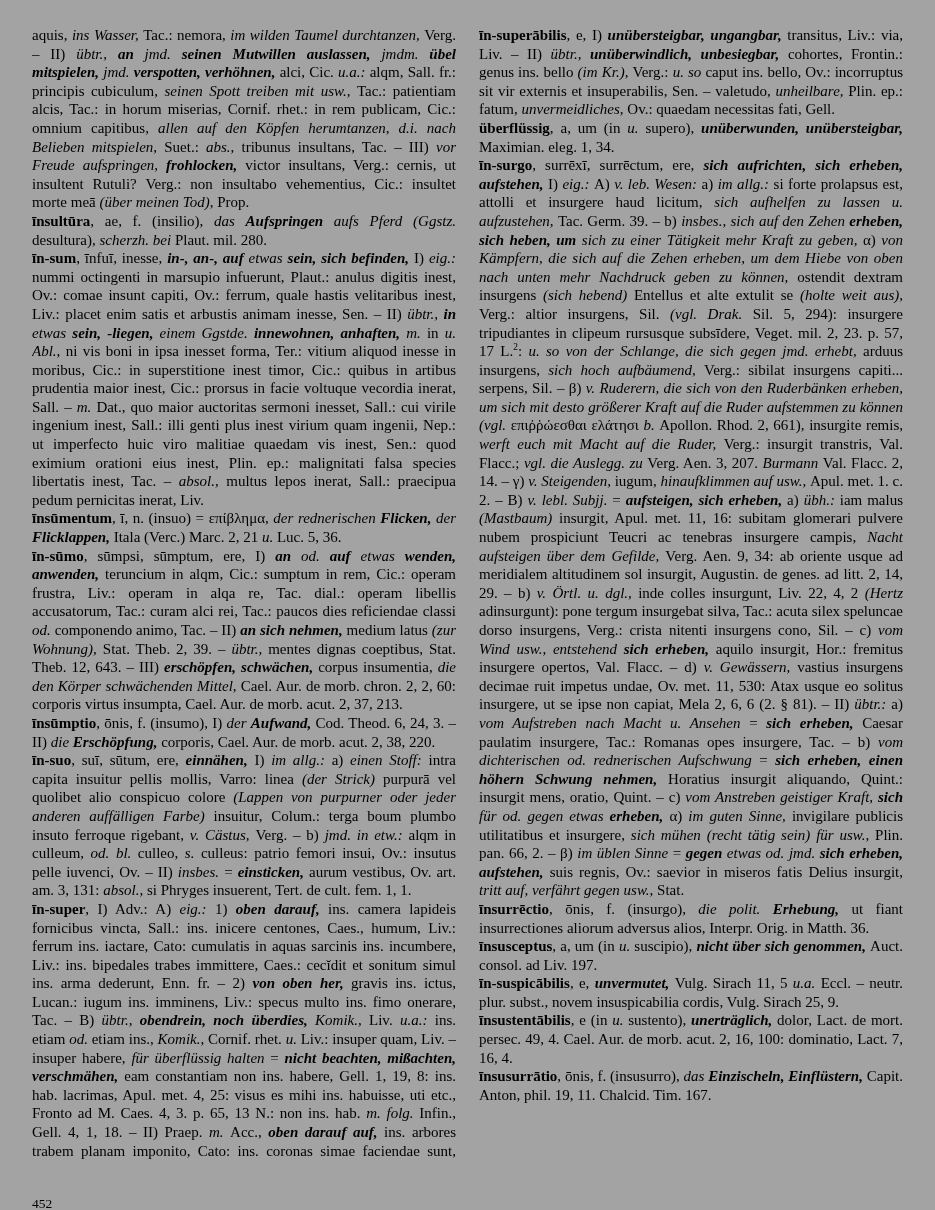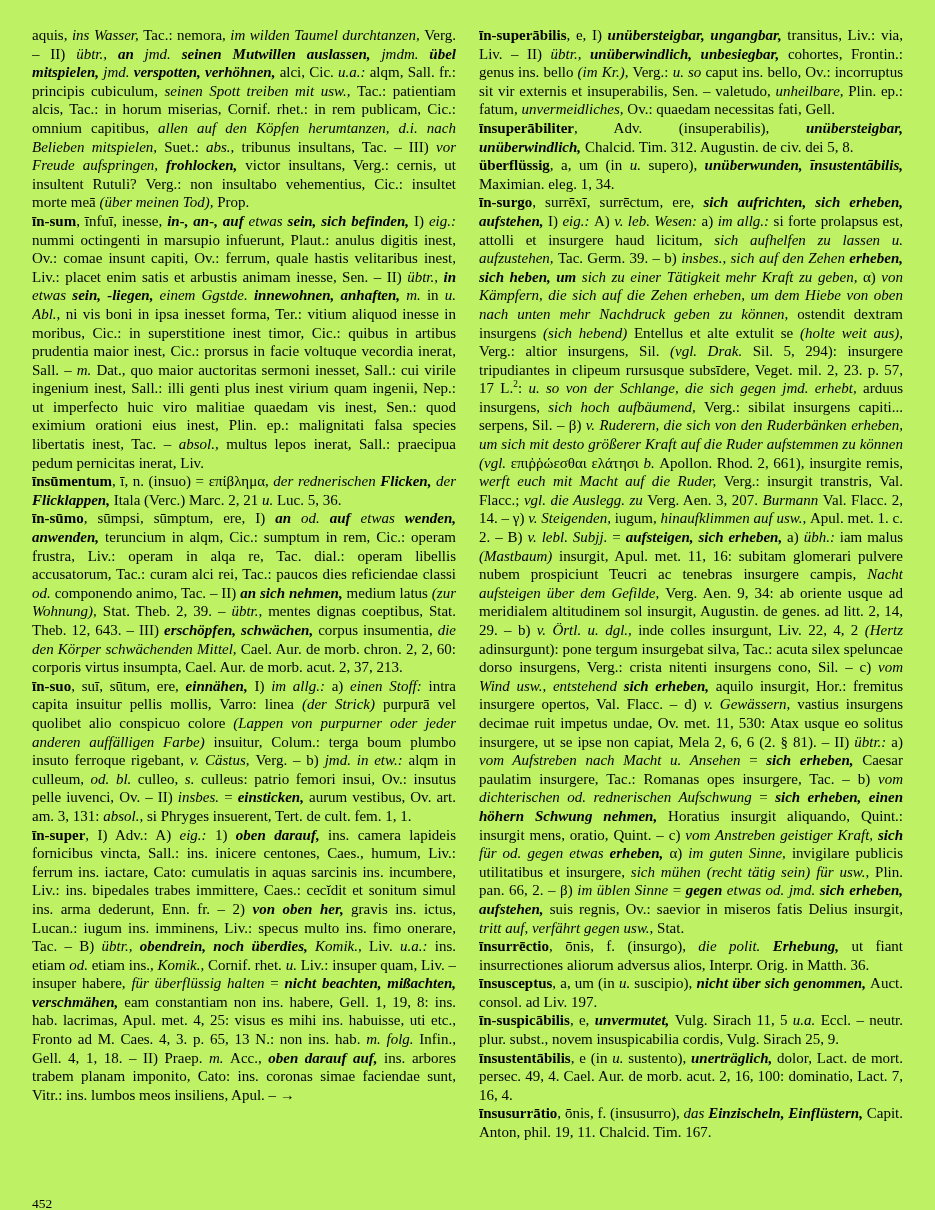--- a/index.html
+++ b/index.html
@@ -1,43 +1,44 @@
 <!DOCTYPE html>
 <html lang="de"><head>
 <meta charset="utf-8">
 <style>
   html,body{margin:0;padding:0;background:#ffffff;}
   body{width:935px;height:1210px;overflow:hidden;font-family:"Liberation Serif","DejaVu Serif",serif;color:#000;}
-  .page{position:relative;width:935px;height:1210px;background:#bef264;}
+  .page{position:relative;width:935px;height:1210px;background:#a3a3a3;}
   .columns{display:flex;gap:23px;padding:26px 32px 0 32px;}
   .col{width:424px;height:1135px;overflow:hidden;font-size:15px;line-height:18.6px;text-align:justify;}
   .col p{margin:0;padding:0;}
   .seg-i{font-style:italic;}
   .seg-b{font-weight:bold;}
   .seg-bi{font-weight:bold;font-style:italic;}
   sup.seg-sup{font-size:0.62em;line-height:0;}
   .page-number{position:absolute;left:32px;top:1196px;font-size:13.5px;}
 </style>
 </head>
 <body>
 
 <div class="page">
   <div class="columns">
     <div class="col">
         <p>aquis, <span class="seg-i">ins Wasser, </span>Tac.: nemora, <span class="seg-i">im wilden Taumel durchtanzen, </span>Verg. – II) <span class="seg-i">übtr., </span><span class="seg-bi">an </span><span class="seg-i">jmd. </span><span class="seg-bi">seinen Mutwillen auslassen, </span><span class="seg-i">jmdm. </span><span class="seg-bi">übel mitspielen, </span><span class="seg-i">jmd. </span><span class="seg-bi">verspotten, verhöhnen, </span>alci, Cic. <span class="seg-i">u.a.: </span>alqm, Sall. fr.: principis cubiculum, <span class="seg-i">seinen Spott treiben mit usw., </span>Tac.: patientiam alcis, Tac.: in horum miserias, Cornif. rhet.: in rem publicam, Cic.: omnium capitibus, <span class="seg-i">allen auf den Köpfen herumtanzen, d.i. nach Belieben mitspielen, </span>Suet.: <span class="seg-i">abs., </span>tribunus insultans, Tac. – III) <span class="seg-i">vor Freude aufspringen, </span><span class="seg-bi">frohlocken, </span>victor insultans, Verg.: cernis, ut insultent Rutuli? Verg.: non insultabo vehementius, Cic.: insultet morte meā <span class="seg-i">(über meinen Tod), </span>Prop.</p>
+        <p><span class="seg-b">īnsultūra</span>, ae, f. (insilio), <span class="seg-i">das </span><span class="seg-bi">Aufspringen </span><span class="seg-i">aufs Pferd (Ggstz. </span>desultura), <span class="seg-i">scherzh. bei </span>Plaut. mil. 280.</p>
         <p><span class="seg-b">īn-sum</span>, īnfuī, inesse, <span class="seg-bi">in-, an-, auf </span><span class="seg-i">etwas </span><span class="seg-bi">sein, sich befinden, </span>I) <span class="seg-i">eig.: </span>nummi octingenti in marsupio infuerunt, Plaut.: anulus digitis inest, Ov.: comae insunt capiti, Ov.: ferrum, quale hastis velitaribus inest, Liv.: placet enim satis et arbustis animam inesse, Sen. – II) <span class="seg-i">übtr., </span><span class="seg-bi">in </span><span class="seg-i">etwas </span><span class="seg-bi">sein, -liegen, </span><span class="seg-i">einem Ggstde. </span><span class="seg-bi">innewohnen, anhaften, </span><span class="seg-i">m. </span>in <span class="seg-i">u. Abl., </span>ni vis boni in ipsa inesset forma, Ter.: vitium aliquod inesse in moribus, Cic.: in superstitione inest timor, Cic.: quibus in artibus prudentia maior inest, Cic.: prorsus in facie voltuque vecordia inerat, Sall. – <span class="seg-i">m. </span>Dat., quo maior auctoritas sermoni inesset, Sall.: cui virile ingenium inest, Sall.: illi genti plus inest virium quam ingenii, Nep.: ut imperfecto huic viro malitiae quaedam vis inest, Sen.: quod eximium orationi eius inest, Plin. ep.: malignitati falsa species libertatis inest, Tac. – <span class="seg-i">absol., </span>multus lepos inerat, Sall.: praecipua pedum pernicitas inerat, Liv.</p>
         <p><span class="seg-b">īnsūmentum</span>, ī, n. (insuo) = επίβλημα, <span class="seg-i">der rednerischen </span><span class="seg-bi">Flicken, </span><span class="seg-i">der </span><span class="seg-bi">Flicklappen, </span>Itala (Verc.) Marc. 2, 21 <span class="seg-i">u. </span>Luc. 5, 36.</p>
         <p><span class="seg-b">īn-sūmo</span>, sūmpsi, sūmptum, ere, I) <span class="seg-bi">an </span><span class="seg-i">od. </span><span class="seg-bi">auf </span><span class="seg-i">etwas </span><span class="seg-bi">wenden, anwenden, </span>teruncium in alqm, Cic.: sumptum in rem, Cic.: operam frustra, Liv.: operam in alqa re, Tac. dial.: operam libellis accusatorum, Tac.: curam alci rei, Tac.: paucos dies reficiendae classi <span class="seg-i">od. </span>componendo animo, Tac. – II) <span class="seg-bi">an sich nehmen, </span>medium latus <span class="seg-i">(zur Wohnung), </span>Stat. Theb. 2, 39. – <span class="seg-i">übtr., </span>mentes dignas coeptibus, Stat. Theb. 12, 643. – III) <span class="seg-bi">erschöpfen, schwächen, </span>corpus insumentia, <span class="seg-i">die den Körper schwächenden Mittel, </span>Cael. Aur. de morb. chron. 2, 2, 60: corporis virtus insumpta, Cael. Aur. de morb. acut. 2, 37, 213.</p>
+        <p><span class="seg-b">īnsūmptio</span>, ōnis, f. (insumo), I) <span class="seg-i">der </span><span class="seg-bi">Aufwand, </span>Cod. Theod. 6, 24, 3. – II) <span class="seg-i">die </span><span class="seg-bi">Erschöpfung, </span>corporis, Cael. Aur. de morb. acut. 2, 38, 220.</p>
         <p><span class="seg-b">īn-suo</span>, suī, sūtum, ere, <span class="seg-bi">einnähen, </span>I) <span class="seg-i">im allg.: </span>a) <span class="seg-i">einen Stoff: </span>intra capita insuitur pellis mollis, Varro: linea <span class="seg-i">(der Strick) </span>purpurā vel quolibet alio conspicuo colore <span class="seg-i">(Lappen von purpurner oder jeder anderen auffälligen Farbe) </span>insuitur, Colum.: terga boum plumbo insuto ferroque rigebant, <span class="seg-i">v. Cästus, </span>Verg. – b) <span class="seg-i">jmd. in etw.: </span>alqm in culleum, <span class="seg-i">od. bl. </span>culleo, <span class="seg-i">s. </span>culleus: patrio femori insui, Ov.: insutus pelle iuvenci, Ov. – II) <span class="seg-i">insbes. </span>= <span class="seg-bi">einsticken, </span>aurum vestibus, Ov. art. am. 3, 131: <span class="seg-i">absol., </span>si Phryges insuerent, Tert. de cult. fem. 1, 1.</p>
         <p><span class="seg-b">īn-super</span>, I) Adv.: A) <span class="seg-i">eig.: </span>1) <span class="seg-bi">oben darauf, </span>ins. camera lapideis fornicibus vincta, Sall.: ins. inicere centones, Caes., humum, Liv.: ferrum ins. iactare, Cato: cumulatis in aquas sarcinis ins. incumbere, Liv.: ins. bipedales trabes immittere, Caes.: cecĭdit et sonitum simul ins. arma dederunt, Enn. fr. – 2) <span class="seg-bi">von oben her, </span>gravis ins. ictus, Lucan.: iugum ins. imminens, Liv.: specus multo ins. fimo onerare, Tac. – B) <span class="seg-i">übtr., </span><span class="seg-bi">obendrein, noch überdies, </span><span class="seg-i">Komik., </span>Liv. <span class="seg-i">u.a.: </span>ins. etiam <span class="seg-i">od. </span>etiam ins., <span class="seg-i">Komik., </span>Cornif. rhet. <span class="seg-i">u. </span>Liv.: insuper quam, Liv. – insuper habere, <span class="seg-i">für überflüssig halten </span>= <span class="seg-bi">nicht beachten, mißachten, verschmähen, </span>eam constantiam non ins. habere, Gell. 1, 19, 8: ins. hab. lacrimas, Apul. met. 4, 25: visus es mihi ins. habuisse, uti etc., Fronto ad M. Caes. 4, 3. p. 65, 13 N.: non ins. hab. <span class="seg-i">m. folg. </span>Infin., Gell. 4, 1, 18. – II) Praep. <span class="seg-i">m. </span>Acc., <span class="seg-bi">oben darauf auf, </span>ins. arbores trabem planam imponito, Cato: ins. coronas simae faciendae sunt, Vitr.: ins. lumbos meos insiliens, Apul. – →</p>
       </div>
     <div class="col">
         <p><span class="seg-b">īn-superābilis</span>, e, I) <span class="seg-bi">unübersteigbar, ungangbar, </span>transitus, Liv.: via, Liv. – II) <span class="seg-i">übtr., </span><span class="seg-bi">unüberwindlich, unbesiegbar, </span>cohortes, Frontin.: genus ins. bello <span class="seg-i">(im Kr.), </span>Verg.: <span class="seg-i">u. so </span>caput ins. bello, Ov.: incorruptus sit vir externis et insuperabilis, Sen. – valetudo, <span class="seg-i">unheilbare, </span>Plin. ep.: fatum, <span class="seg-i">unvermeidliches, </span>Ov.: quaedam necessitas fati, Gell.</p>
-        <p><span class="seg-b">īnsuperābiliter</span>, Adv. (insuperabilis), <span class="seg-bi">unübersteigbar, unüberwindlich, </span>Chalcid. Tim. 312. Augustin. de civ. dei 5, 8.</p>
-        <p><span class="seg-b">überflüssig</span>, a, um (in <span class="seg-i">u. </span>supero), <span class="seg-bi">unüberwunden, īnsustentābilis, </span>Maximian. eleg. 1, 34.</p>
+        <p><span class="seg-b">überflüssig</span>, a, um (in <span class="seg-i">u. </span>supero), <span class="seg-bi">unüberwunden, unübersteigbar, </span>Maximian. eleg. 1, 34.</p>
         <p><span class="seg-b">īn-surgo</span>, surrēxī, surrēctum, ere, <span class="seg-bi">sich aufrichten, sich erheben, aufstehen, </span>I) <span class="seg-i">eig.: </span>A) <span class="seg-i">v. leb. Wesen: </span>a) <span class="seg-i">im allg.: </span>si forte prolapsus est, attolli et insurgere haud licitum, <span class="seg-i">sich aufhelfen zu lassen u. aufzustehen, </span>Tac. Germ. 39. – b) <span class="seg-i">insbes., sich auf den Zehen </span><span class="seg-bi">erheben, sich heben, um </span><span class="seg-i">sich zu einer Tätigkeit mehr Kraft zu geben, </span>α) <span class="seg-i">von Kämpfern, die sich auf die Zehen erheben, um dem Hiebe von oben nach unten mehr Nachdruck geben zu können, </span>ostendit dextram insurgens <span class="seg-i">(sich hebend) </span>Entellus et alte extulit se <span class="seg-i">(holte weit aus), </span>Verg.: altior insurgens, Sil. <span class="seg-i">(vgl. Drak. </span>Sil. 5, 294): insurgere tripudiantes in clipeum rursusque subsīdere, Veget. mil. 2, 23. p. 57, 17 L.<sup class="seg-sup">2</sup>: <span class="seg-i">u. so von der Schlange, die sich gegen jmd. erhebt, </span>arduus insurgens, <span class="seg-i">sich hoch aufbäumend, </span>Verg.: sibilat insurgens capiti... serpens, Sil. – β) <span class="seg-i">v. Ruderern, die sich von den Ruderbänken erheben, um sich mit desto größerer Kraft auf die Ruder aufstemmen zu können (vgl. </span>επιῤῥώεσθαι ελάτησι <span class="seg-i">b. </span>Apollon. Rhod. 2, 661), insurgite remis, <span class="seg-i">werft euch mit Macht auf die Ruder, </span>Verg.: insurgit transtris, Val. Flacc.; <span class="seg-i">vgl. die Auslegg. zu </span>Verg. Aen. 3, 207. <span class="seg-i">Burmann </span>Val. Flacc. 2, 14. – γ) <span class="seg-i">v. Steigenden, </span>iugum, <span class="seg-i">hinaufklimmen auf usw., </span>Apul. met. 1. c. 2. – B) <span class="seg-i">v. lebl. Subjj. </span>= <span class="seg-bi">aufsteigen, sich erheben, </span>a) <span class="seg-i">übh.: </span>iam malus <span class="seg-i">(Mastbaum) </span>insurgit, Apul. met. 11, 16: subitam glomerari pulvere nubem prospiciunt Teucri ac tenebras insurgere campis, <span class="seg-i">Nacht aufsteigen über dem Gefilde, </span>Verg. Aen. 9, 34: ab oriente usque ad meridialem altitudinem sol insurgit, Augustin. de genes. ad litt. 2, 14, 29. – b) <span class="seg-i">v. Örtl. u. dgl., </span>inde colles insurgunt, Liv. 22, 4, 2 <span class="seg-i">(Hertz </span>adinsurgunt): pone tergum insurgebat silva, Tac.: acuta silex speluncae dorso insurgens, Verg.: crista nitenti insurgens cono, Sil. – c) <span class="seg-i">vom Wind usw., entstehend </span><span class="seg-bi">sich erheben, </span>aquilo insurgit, Hor.: fremitus insurgere opertos, Val. Flacc. – d) <span class="seg-i">v. Gewässern, </span>vastius insurgens decimae ruit impetus undae, Ov. met. 11, 530: Atax usque eo solitus insurgere, ut se ipse non capiat, Mela 2, 6, 6 (2. § 81). – II) <span class="seg-i">übtr.: </span>a) <span class="seg-i">vom Aufstreben nach Macht u. Ansehen </span>= <span class="seg-bi">sich erheben, </span>Caesar paulatim insurgere, Tac.: Romanas opes insurgere, Tac. – b) <span class="seg-i">vom dichterischen od. rednerischen Aufschwung </span>= <span class="seg-bi">sich erheben, einen höhern Schwung nehmen, </span>Horatius insurgit aliquando, Quint.: insurgit mens, oratio, Quint. – c) <span class="seg-i">vom Anstreben geistiger Kraft, </span><span class="seg-bi">sich </span><span class="seg-i">für od. gegen etwas </span><span class="seg-bi">erheben, </span>α) <span class="seg-i">im guten Sinne, </span>invigilare publicis utilitatibus et insurgere, <span class="seg-i">sich mühen (recht tätig sein) für usw., </span>Plin. pan. 66, 2. – β) <span class="seg-i">im üblen Sinne </span>= <span class="seg-bi">gegen </span><span class="seg-i">etwas od. jmd. </span><span class="seg-bi">sich erheben, aufstehen, </span>suis regnis, Ov.: saevior in miseros fatis Delius insurgit, <span class="seg-i">tritt auf, verfährt gegen usw., </span>Stat.</p>
         <p><span class="seg-b">īnsurrēctio</span>, ōnis, f. (insurgo), <span class="seg-i">die polit. </span><span class="seg-bi">Erhebung, </span>ut fiant insurrectiones aliorum adversus alios, Interpr. Orig. in Matth. 36.</p>
         <p><span class="seg-b">īnsusceptus</span>, a, um (in <span class="seg-i">u. </span>suscipio), <span class="seg-bi">nicht über sich genommen, </span>Auct. consol. ad Liv. 197.</p>
         <p><span class="seg-b">īn-suspicābilis</span>, e, <span class="seg-bi">unvermutet, </span>Vulg. Sirach 11, 5 <span class="seg-i">u.a. </span>Eccl. – neutr. plur. subst., novem insuspicabilia cordis, Vulg. Sirach 25, 9.</p>
         <p><span class="seg-b">īnsustentābilis</span>, e (in <span class="seg-i">u. </span>sustento), <span class="seg-bi">unerträglich, </span>dolor, Lact. de mort. persec. 49, 4. Cael. Aur. de morb. acut. 2, 16, 100: dominatio, Lact. 7, 16, 4.</p>
         <p><span class="seg-b">īnsusurrātio</span>, ōnis, f. (insusurro), <span class="seg-i">das </span><span class="seg-bi">Einzischeln, Einflüstern, </span>Capit. Anton, phil. 19, 11. Chalcid. Tim. 167.</p>
       </div>
   </div>
   <div class="page-number">452</div>
 </div>

